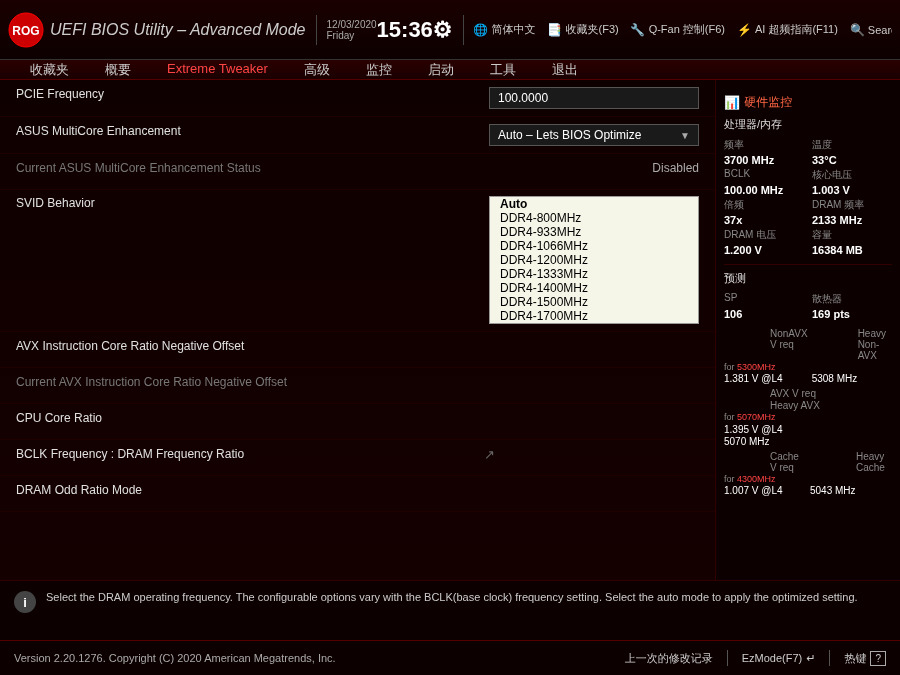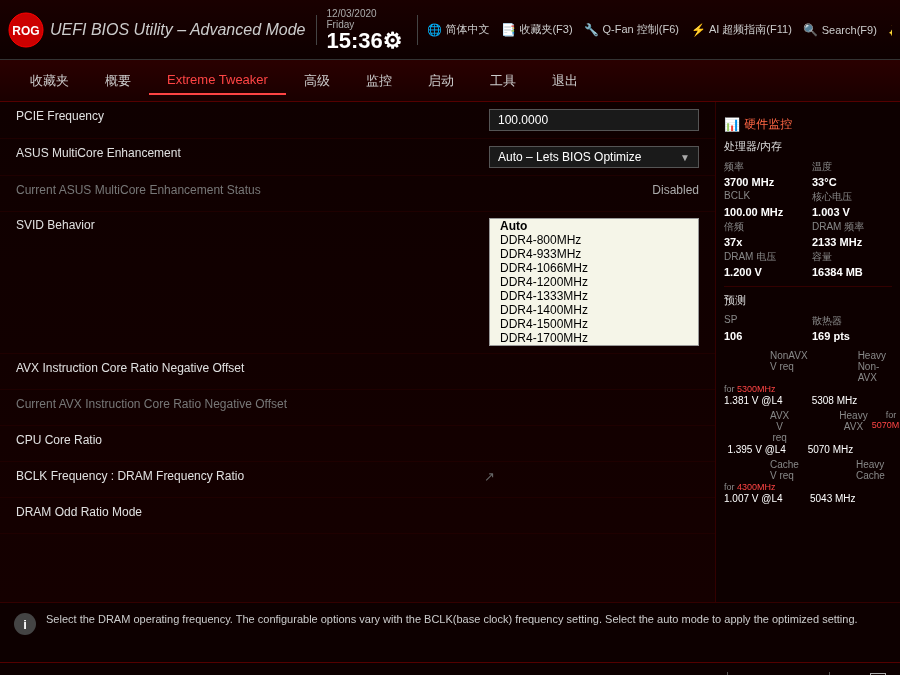--- a/index.html
+++ b/index.html
@@ -40,21 +40,21 @@
       white-space: nowrap;
       font-style: italic;
     }
     .header-divider {
       width: 1px;
       height: 30px;
       background: #444;
     }
     .time-section {
       display: flex;
-      flex-direction: column;
+      flex-direction: row;
       align-items: flex-start;
       min-width: 80px;
     }
     .date-text {
       font-size: 10px;
       color: #aaa;
     }
     .time-text {
       font-size: 22px;
       font-weight: bold;
@@ -78,21 +78,21 @@
       white-space: nowrap;
       cursor: pointer;
     }
     .toolbar-icon {
       font-size: 12px;
     }
 
     
     .nav-bar {
       background: linear-gradient(180deg, #2a0000 0%, #1a0000 100%);
-      height: 42px;
+      height: 20px;
       display: flex;
       align-items: center;
       padding: 0 12px;
       gap: 0;
       border-bottom: 1px solid #500;
     }
     .nav-item {
       padding: 6px 18px;
       font-size: 13px;
       color: #ccc;
@@ -490,21 +490,21 @@
         <div class="predict-label">NonAVX V req</div>
         <div class="predict-label">Heavy Non-AVX</div>
         <div class="predict-sub-label">for <span class="freq-highlight">5300MHz</span></div>
         <div></div>
         <div class="predict-value">1.381 V @L4</div>
         <div class="predict-value">5308 MHz</div>
       </div>
     </div>
 
     <div style="margin-top:4px;">
-      <div style="display:grid;grid-template-columns:1fr 1fr 1fr 1fr;gap:1px 4px;text-align:center;">
+      <div style="display:grid;grid-template-columns:1fr;gap:1px 4px;">
         <div class="predict-label">AVX V req</div>
         <div class="predict-label">Heavy AVX</div>
         <div class="predict-sub-label">for <span class="freq-highlight">5070MHz</span></div>
         <div></div>
         <div class="predict-value">1.395 V @L4</div>
         <div class="predict-value">5070 MHz</div>
       </div>
     </div>
 
     <div style="margin-top:4px;">

